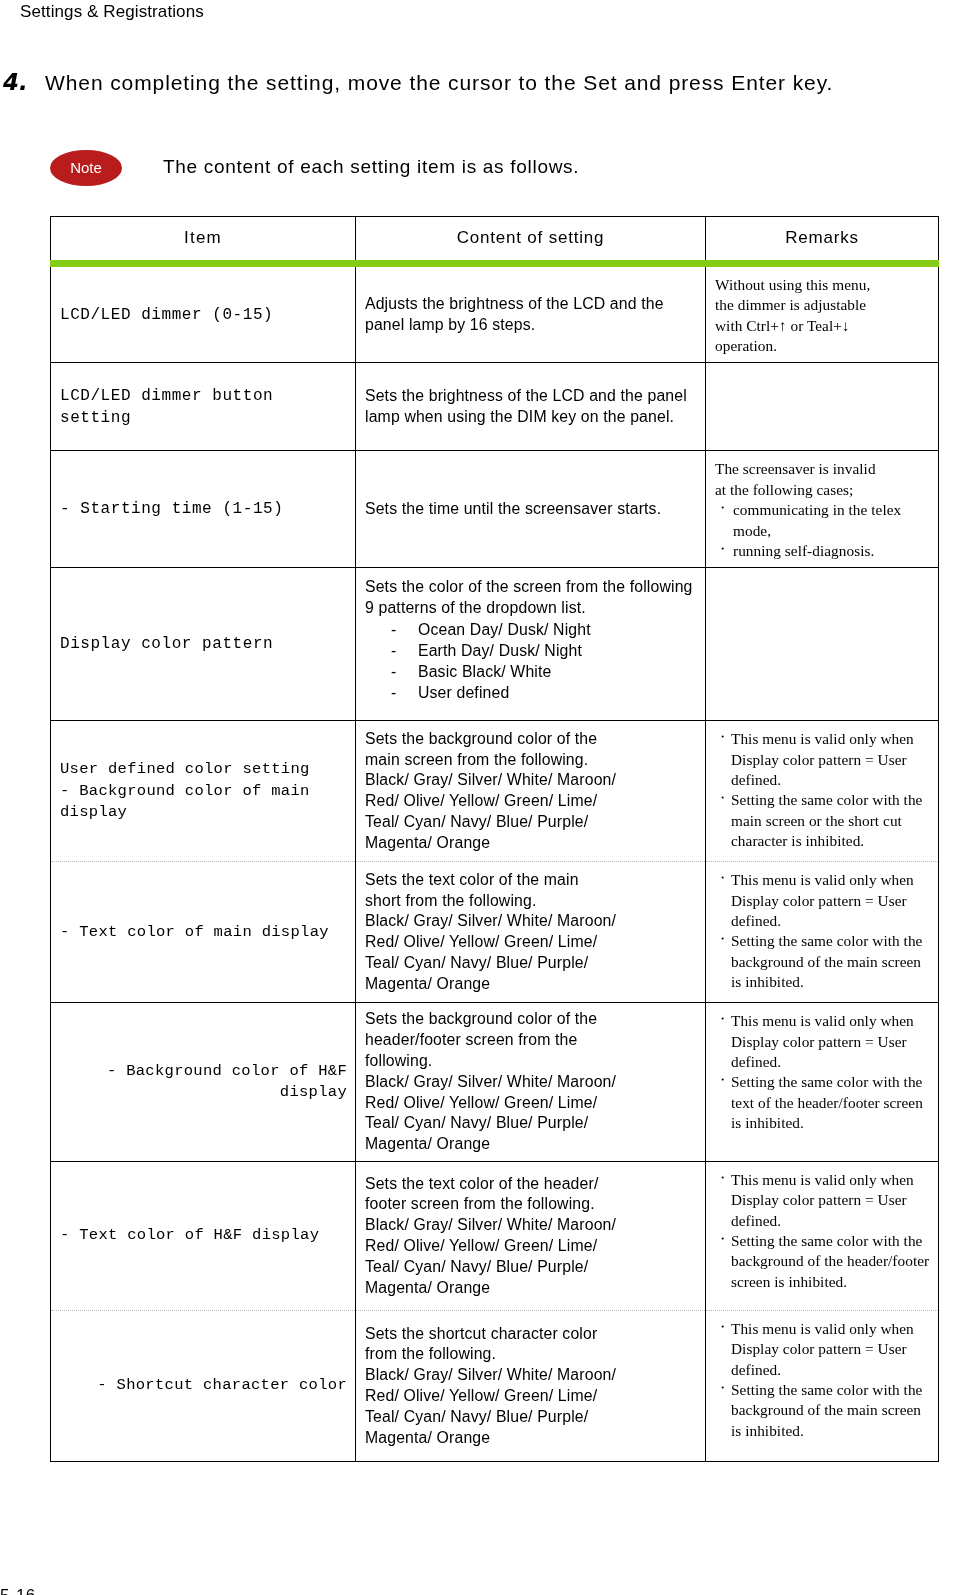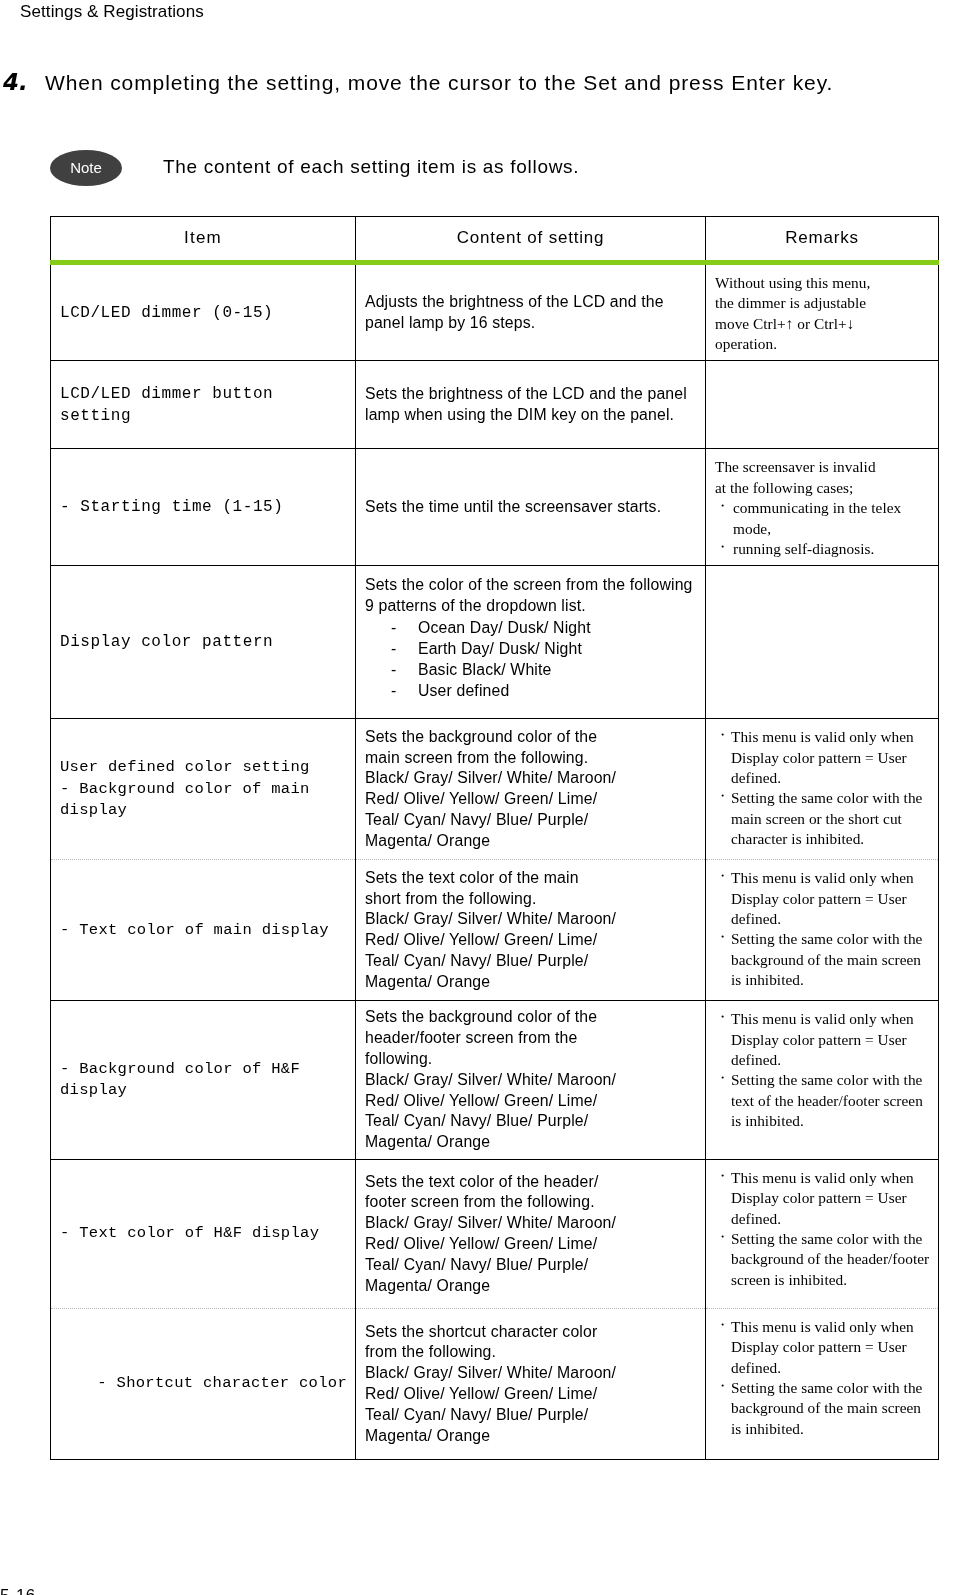--- a/index.html
+++ b/index.html
@@ -60,21 +60,21 @@
     top: 150px;
     width: 954px;
     height: 42px;
   }
   .note-badge {
     position: absolute;
     left: 50px;
     top: 0px;
     width: 72px;
     height: 36px;
-    background: #404040;
+    background: #b91c1c;
     border-radius: 50%;
     color: #ffffff;
     font-size: 15px;
     text-align: center;
     line-height: 36px;
   }
   .note-text {
     position: absolute;
     left: 163px;
     top: 6px;
@@ -106,21 +106,21 @@
     font-size: 15.5px;
     line-height: 1.30;
     font-weight: normal;
     text-align: left;
   }
   .tbl thead th {
     text-align: center;
     font-size: 17px;
     letter-spacing: 0.8px;
     padding: 10px 4px 11px 4px;
-    border-bottom: 5px solid #84cc16;
+    border-bottom: 7px solid #84cc16;
   }
   .tbl .hdr-item    { letter-spacing: 1.2px; }
 
   
   td.item-cell {
     font-size: 16px;
     letter-spacing: 0.55px;
     line-height: 1.38;
     font-family: Liberation Mono, monospace;
   }
@@ -228,21 +228,21 @@
     </tr>
   </thead>
   <tbody>
 
     <tr>
       <td class="item-cell" style="height:72px;">LCD/LED dimmer (0-15)</td>
       <td class="content-cell mid">Adjusts the brightness of the LCD and the panel lamp by 16 steps.</td>
       <td class="remarks-cell">
         <div class="nowrapline">Without using this menu,</div>
         <div class="nowrapline">the dimmer is adjustable</div>
-        <div class="nowrapline">move Ctrl+↑ or Ctrl+↓</div>
+        <div class="nowrapline">with Ctrl+↑ or Teal+↓</div>
         <div class="nowrapline">operation.</div>
       </td>
     </tr>
 
     <tr>
       <td class="item-cell" style="height:75px;">LCD/LED dimmer button setting</td>
       <td class="content-cell mid">Sets the brightness of the LCD and the panel lamp when using the DIM key on the panel.</td>
       <td class="blank-cell"></td>
     </tr>
 
@@ -337,21 +337,21 @@
           </li>
           <li>
             <span class="bdot">・</span>
             <span>Setting the same color with the background of the main screen is inhibited.</span>
           </li>
         </ul>
       </td>
     </tr>
 
     <tr class="dot-bottom">
-      <td class="item-cell small" style="height:140px;">- Background color of H&amp;F display</td>
+      <td class="item-cell small" style="height:140px;text-align:right;">- Background color of H&amp;F display</td>
       <td class="content-cell mid">
         <div class="nowrapline">Sets the background color of the</div>
         <div class="nowrapline">header/footer screen from the</div>
         <div class="nowrapline">following.</div>
         <div class="nowrapline">Black/ Gray/ Silver/ White/ Maroon/</div>
         <div class="nowrapline">Red/ Olive/ Yellow/ Green/ Lime/</div>
         <div class="nowrapline">Teal/ Cyan/ Navy/ Blue/ Purple/</div>
         <div class="nowrapline">Magenta/ Orange</div>
       </td>
       <td class="remarks-cell">

